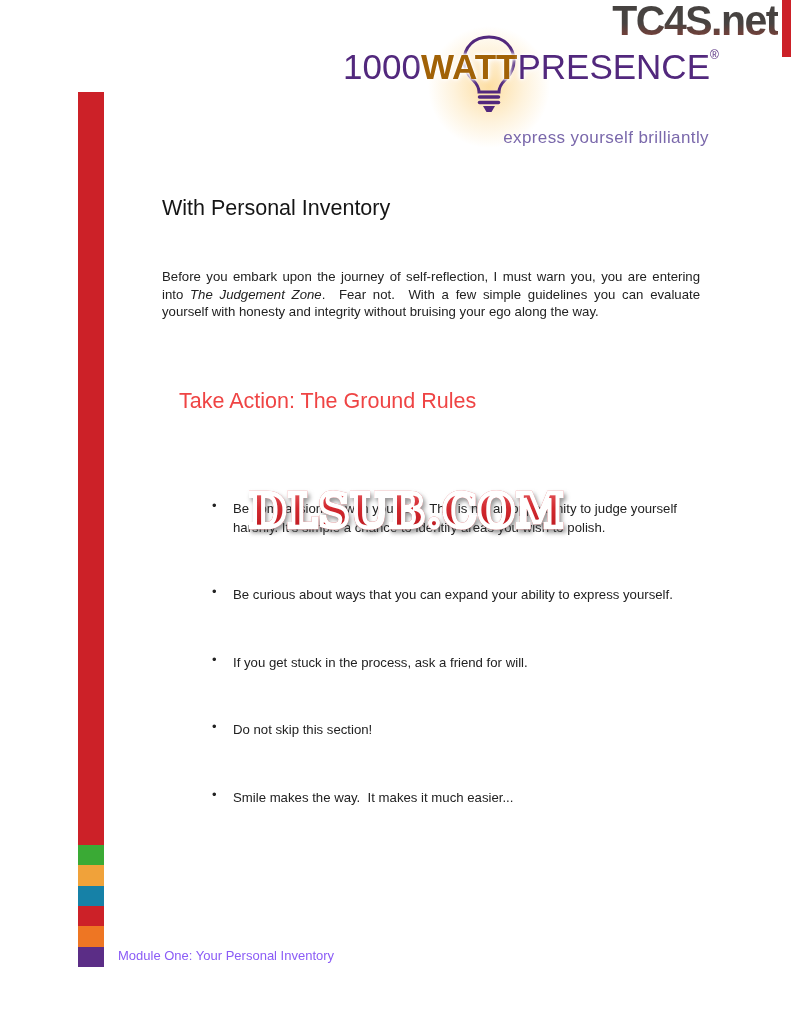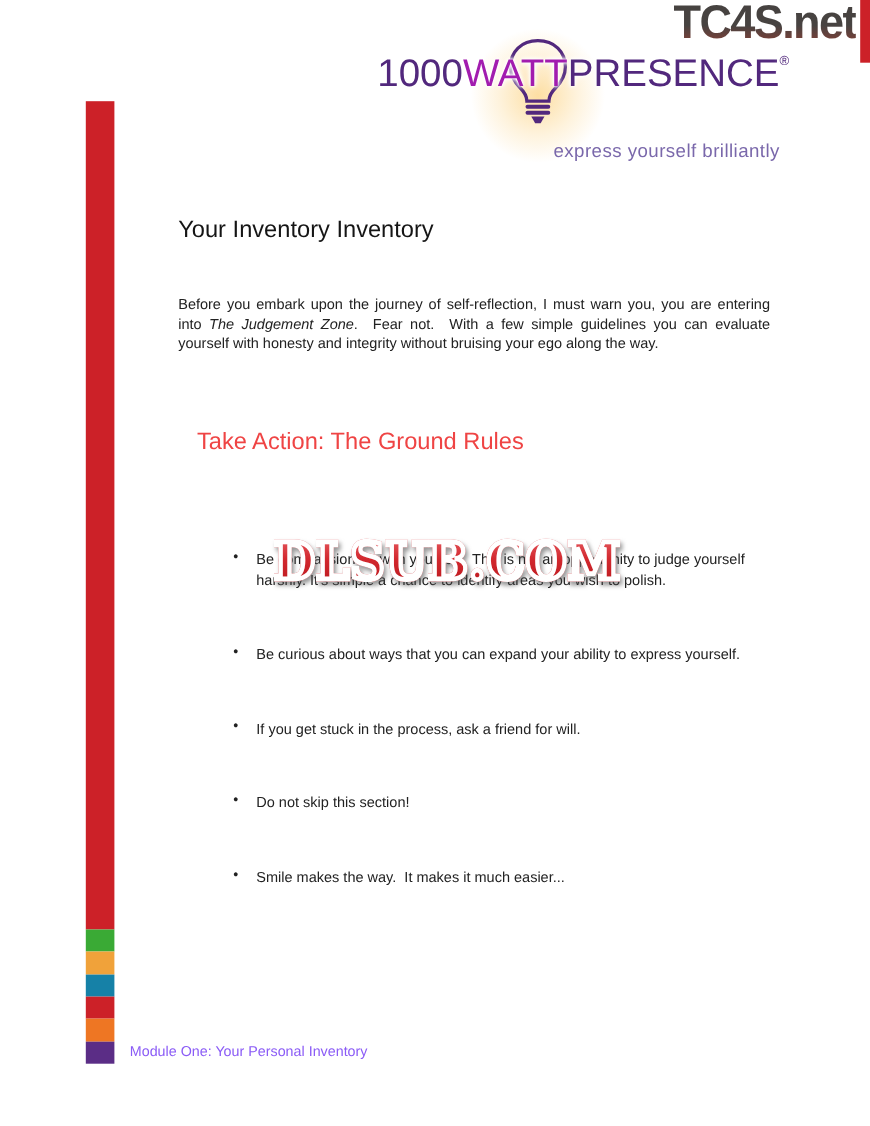--- a/index.html
+++ b/index.html
@@ -25,21 +25,21 @@
   .glow {
     position:absolute; left:85px; top:-14px; width:122px; height:122px; border-radius:50%;
     background:radial-gradient(closest-side, rgba(252,214,140,0.80), rgba(252,214,140,0.30) 58%, rgba(255,255,255,0) 100%);
   }
   .bulb { position:absolute; left:112px; top:-5px; width:68px; height:80px; }
   .logo-row {
     position:absolute; top:7px; left:0; font-size:35px; font-weight:400; white-space:nowrap;
     text-shadow:0 0 2px #fff,0 0 3px #fff,0 0 5px #fff,0 0 7px #fff;
   }
   .lp { color:#52287d; }
-  .lo { color:#a21caf; font-weight:400; }
+  .lo { color:#a16207; font-weight:700; }
   .reg { font-size:12px; vertical-align:top; position:relative; top:1px; color:#52287d; }
   .tagline { position:absolute; right:6px; top:47px; font-size:17px; color:#7a68ab; letter-spacing:0.4px;margin-top:41px; }
 
   
   .sidebar { position:absolute; left:78px; top:92px; width:26px; height:753px; background:#cc2128; }
   .segments { position:absolute; left:78px; top:845px; width:26px; height:122px; display:flex; flex-direction:column; }
   .seg { flex:1; }
 
   
   .title { position:absolute; left:162px; top:196px; margin:0; font-size:21.5px; font-weight:400; color:#151515; }
@@ -102,21 +102,21 @@
   <div class="sidebar" style="background: rgb(204, 33, 40);"></div>
   <div class="segments">
     <div class="seg" style="background: rgb(58, 170, 53);"></div>
     <div class="seg" style="background: rgb(240, 162, 58);"></div>
     <div class="seg" style="background: rgb(22, 129, 167);"></div>
     <div class="seg" style="background: rgb(204, 33, 40);"></div>
     <div class="seg" style="background: rgb(238, 118, 35);"></div>
     <div class="seg" style="background: rgb(91, 45, 134);"></div>
   </div>
 
-  <h1 class="title">Your Inventory Inventory</h1>
+  <h1 class="title">With Personal Inventory</h1>
 
   <p class="intro"><span>Before you embark upon the journey of self-reflection, I must warn you, you are entering into </span><i>The Judgement Zone</i><span>.  Fear not.  With a few simple guidelines you can evaluate yourself with honesty and integrity without bruising your ego along the way.</span></p>
 
   <h2 class="heading">Take Action: The Ground Rules</h2>
 
   <ul class="rules">
     <li>Be compassionate with yourself.  This is not an opportunity to judge yourself harshly. It's simple a chance to identify areas you wish to polish.</li>
     <li>Be curious about ways that you can expand your ability to express yourself.</li>
     <li>If you get stuck in the process, ask a friend for will.</li>
     <li>Do not skip this section!</li>

